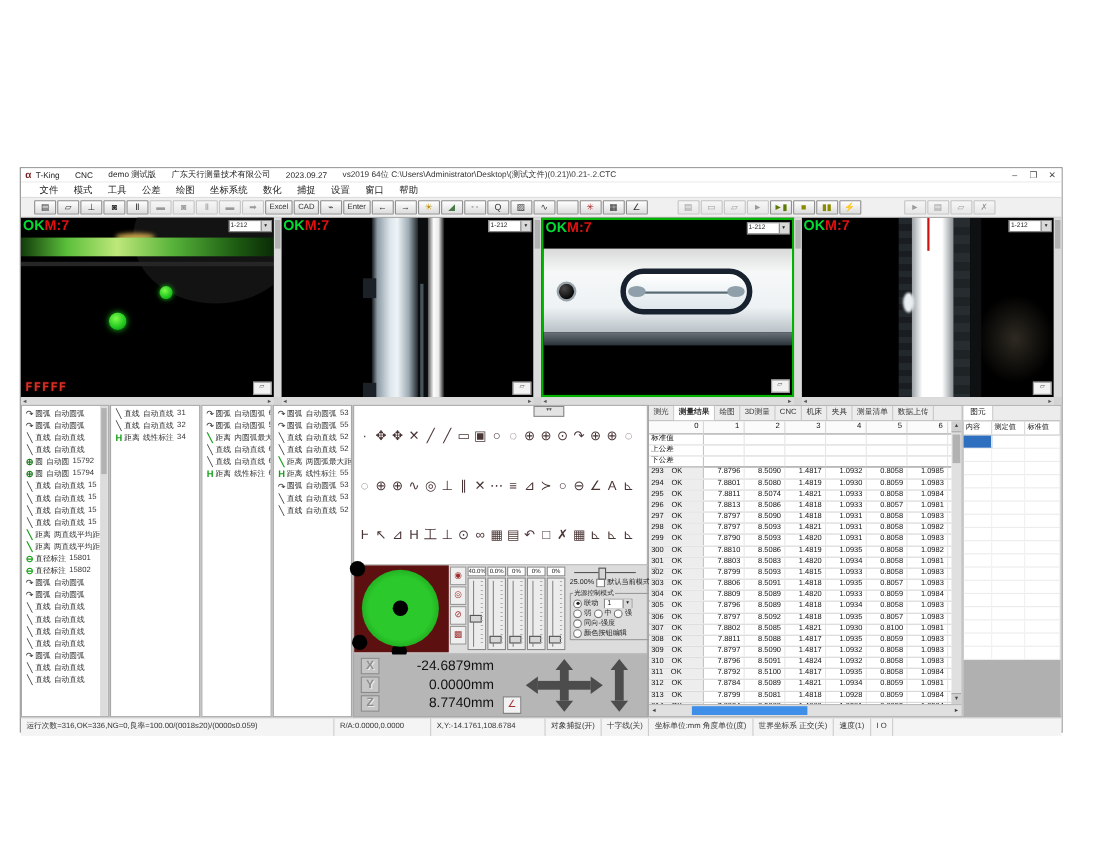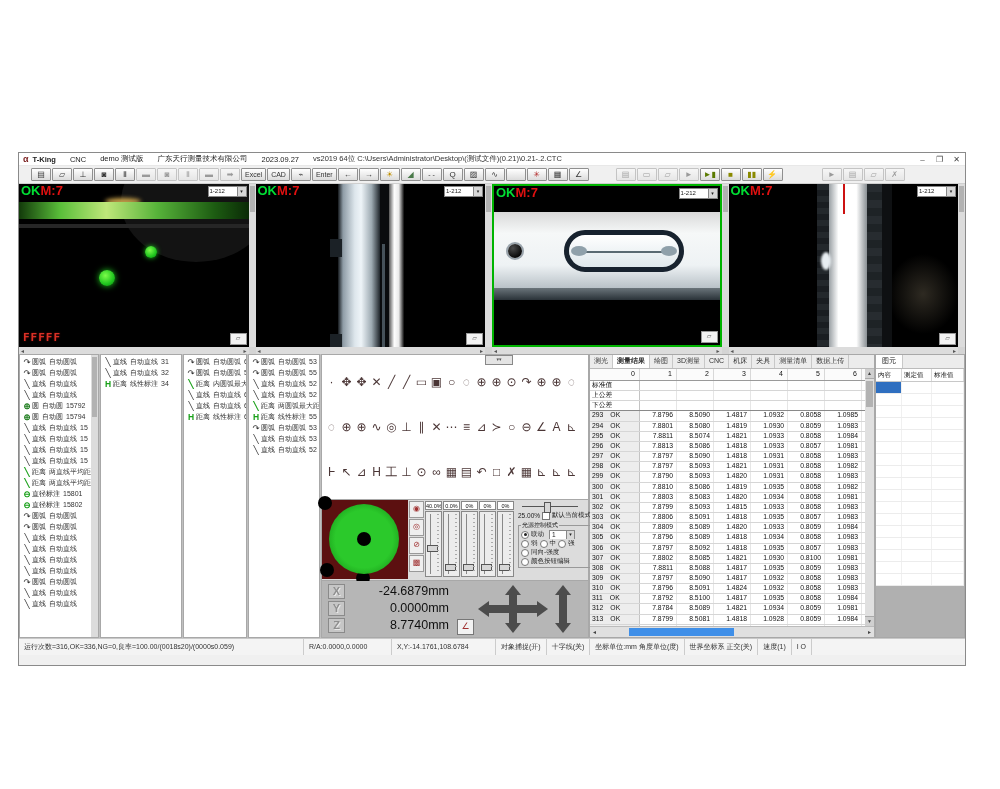--- a/index.html
+++ b/index.html
@@ -5,21 +5,21 @@
   html,body{margin:0;padding:0;}
   body{width:1000px;height:789px;background:#ffffff;position:relative;overflow:hidden;
        font-family:"Liberation Sans",sans-serif;color:#111;}
   .window{position:absolute;left:18px;top:152px;width:948px;height:514px;
           border:1px solid #8a8a8a;background:#f0f0f0;box-sizing:border-box;}
   
   .titlebar{height:12px;background:#fff;display:flex;align-items:center;font-size:7.5px;
             white-space:nowrap;overflow:hidden;border-bottom:1px solid #e8e8e8;}
   .logo{color:#7a1f1f;font-weight:bold;font-size:9px;margin:0 4px 0 4px;}
   .tb-text{margin-right:14px;color:#222;}
-  .brand{font-weight:bold;}
+  .brand{font-weight:normal;}
   .path{color:#333;}
   .winbtns{margin-left:auto;display:flex;}
   .wbtn{width:17px;text-align:center;color:#444;font-size:8px;cursor:default;}
   
   .menubar{height:13px;background:#fff;border-bottom:1px solid #ddd;display:flex;
            align-items:center;font-size:8.5px;padding-left:10px;}
   .menu-item{padding:0 7px;color:#222;}
   
   .toolbar{height:17px;background:#f0f0f0;display:flex;align-items:center;padding-left:12px;
            border-bottom:1px solid #cfcfcf;}
@@ -233,20 +233,33 @@
     <span class="tb-text">广东天行测量技术有限公司</span>
     <span class="tb-text">2023.09.27</span>
     <span class="tb-text path">vs2019 64位  C:\Users\Administrator\Desktop\(测试文件)(0.21)\0.21-.2.CTC</span>
     <span class="winbtns">
       <span class="wbtn">–</span>
       <span class="wbtn">❐</span>
       <span class="wbtn">✕</span>
     </span>
   </div>
 
+  <div class="menubar" id="menubar">
+      <span class="menu-item">文件</span>
+      <span class="menu-item">模式</span>
+      <span class="menu-item">工具</span>
+      <span class="menu-item">公差</span>
+      <span class="menu-item">绘图</span>
+      <span class="menu-item">坐标系统</span>
+      <span class="menu-item">数化</span>
+      <span class="menu-item">捕捉</span>
+      <span class="menu-item">设置</span>
+      <span class="menu-item">窗口</span>
+      <span class="menu-item">帮助</span>
+    </div>
   <div class="toolbar" id="toolbar">
       <span class="tbtn">▤</span>
       <span class="tbtn">▱</span>
       <span class="tbtn">⊥</span>
       <span class="tbtn">◙</span>
       <span class="tbtn">Ⅱ</span>
       <span class="tbtn dim">▬</span>
       <span class="tbtn dim">◙</span>
       <span class="tbtn dim">Ⅱ</span>
       <span class="tbtn dim">▬</span>

